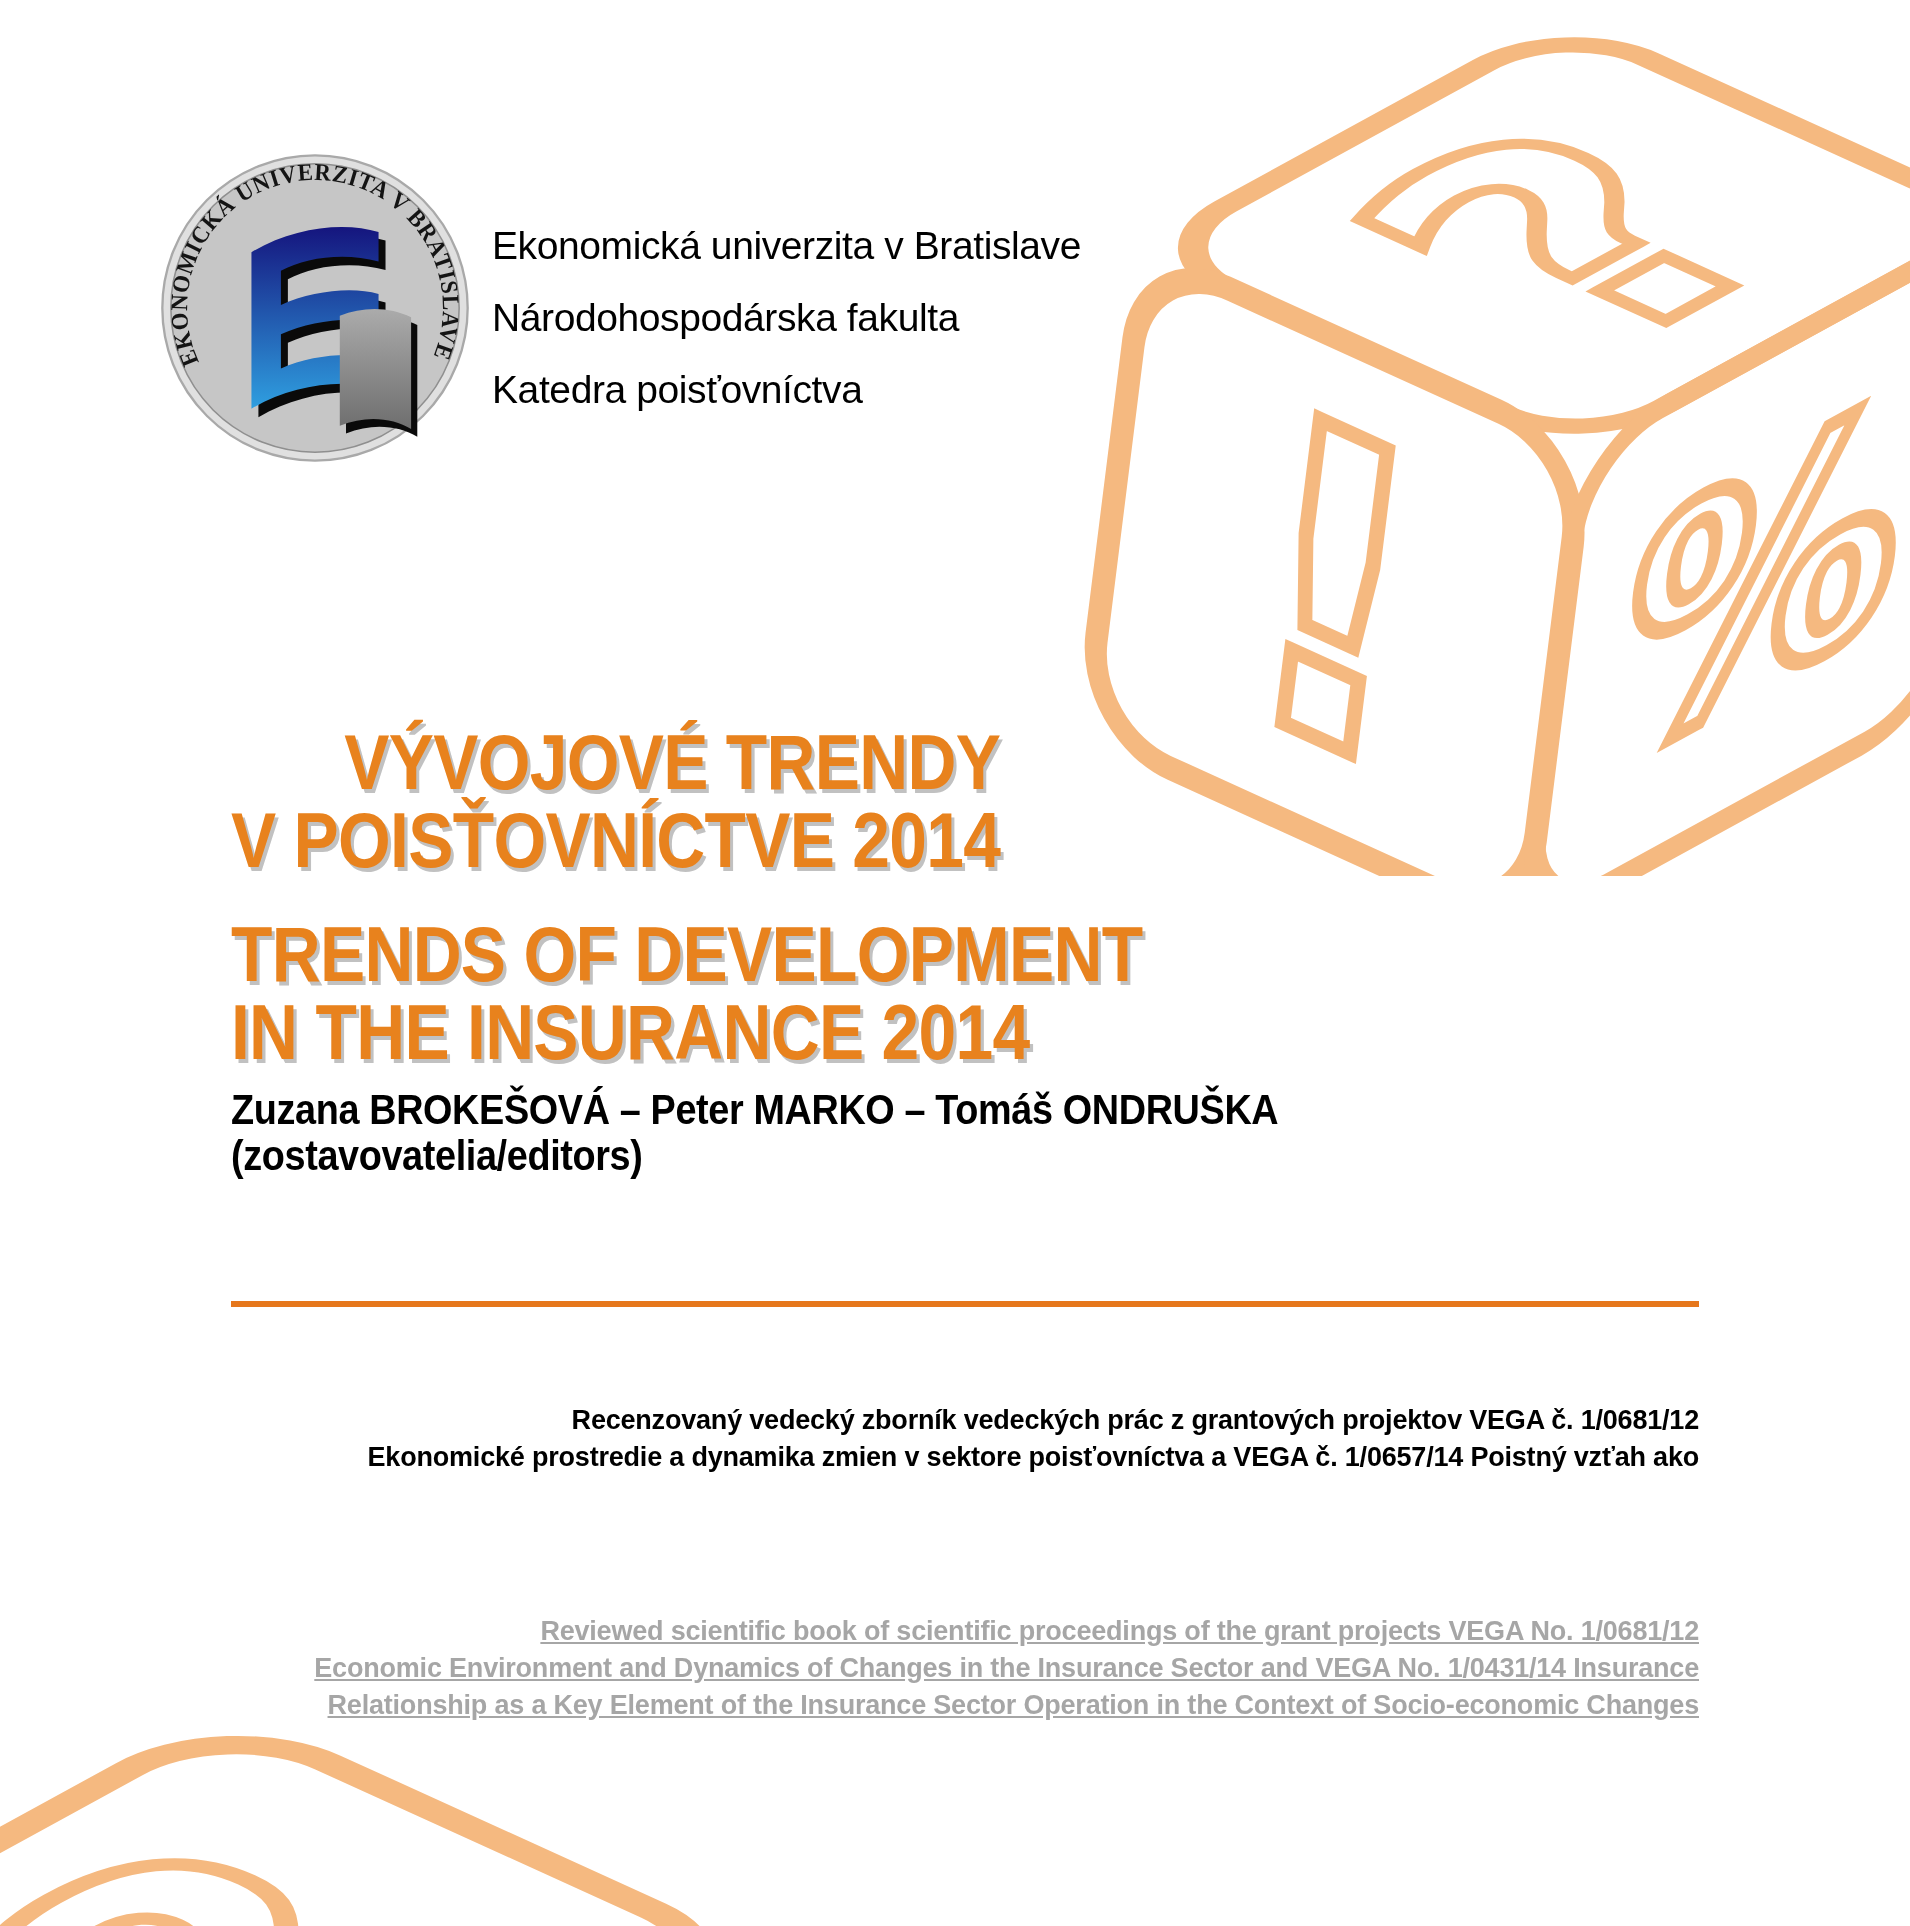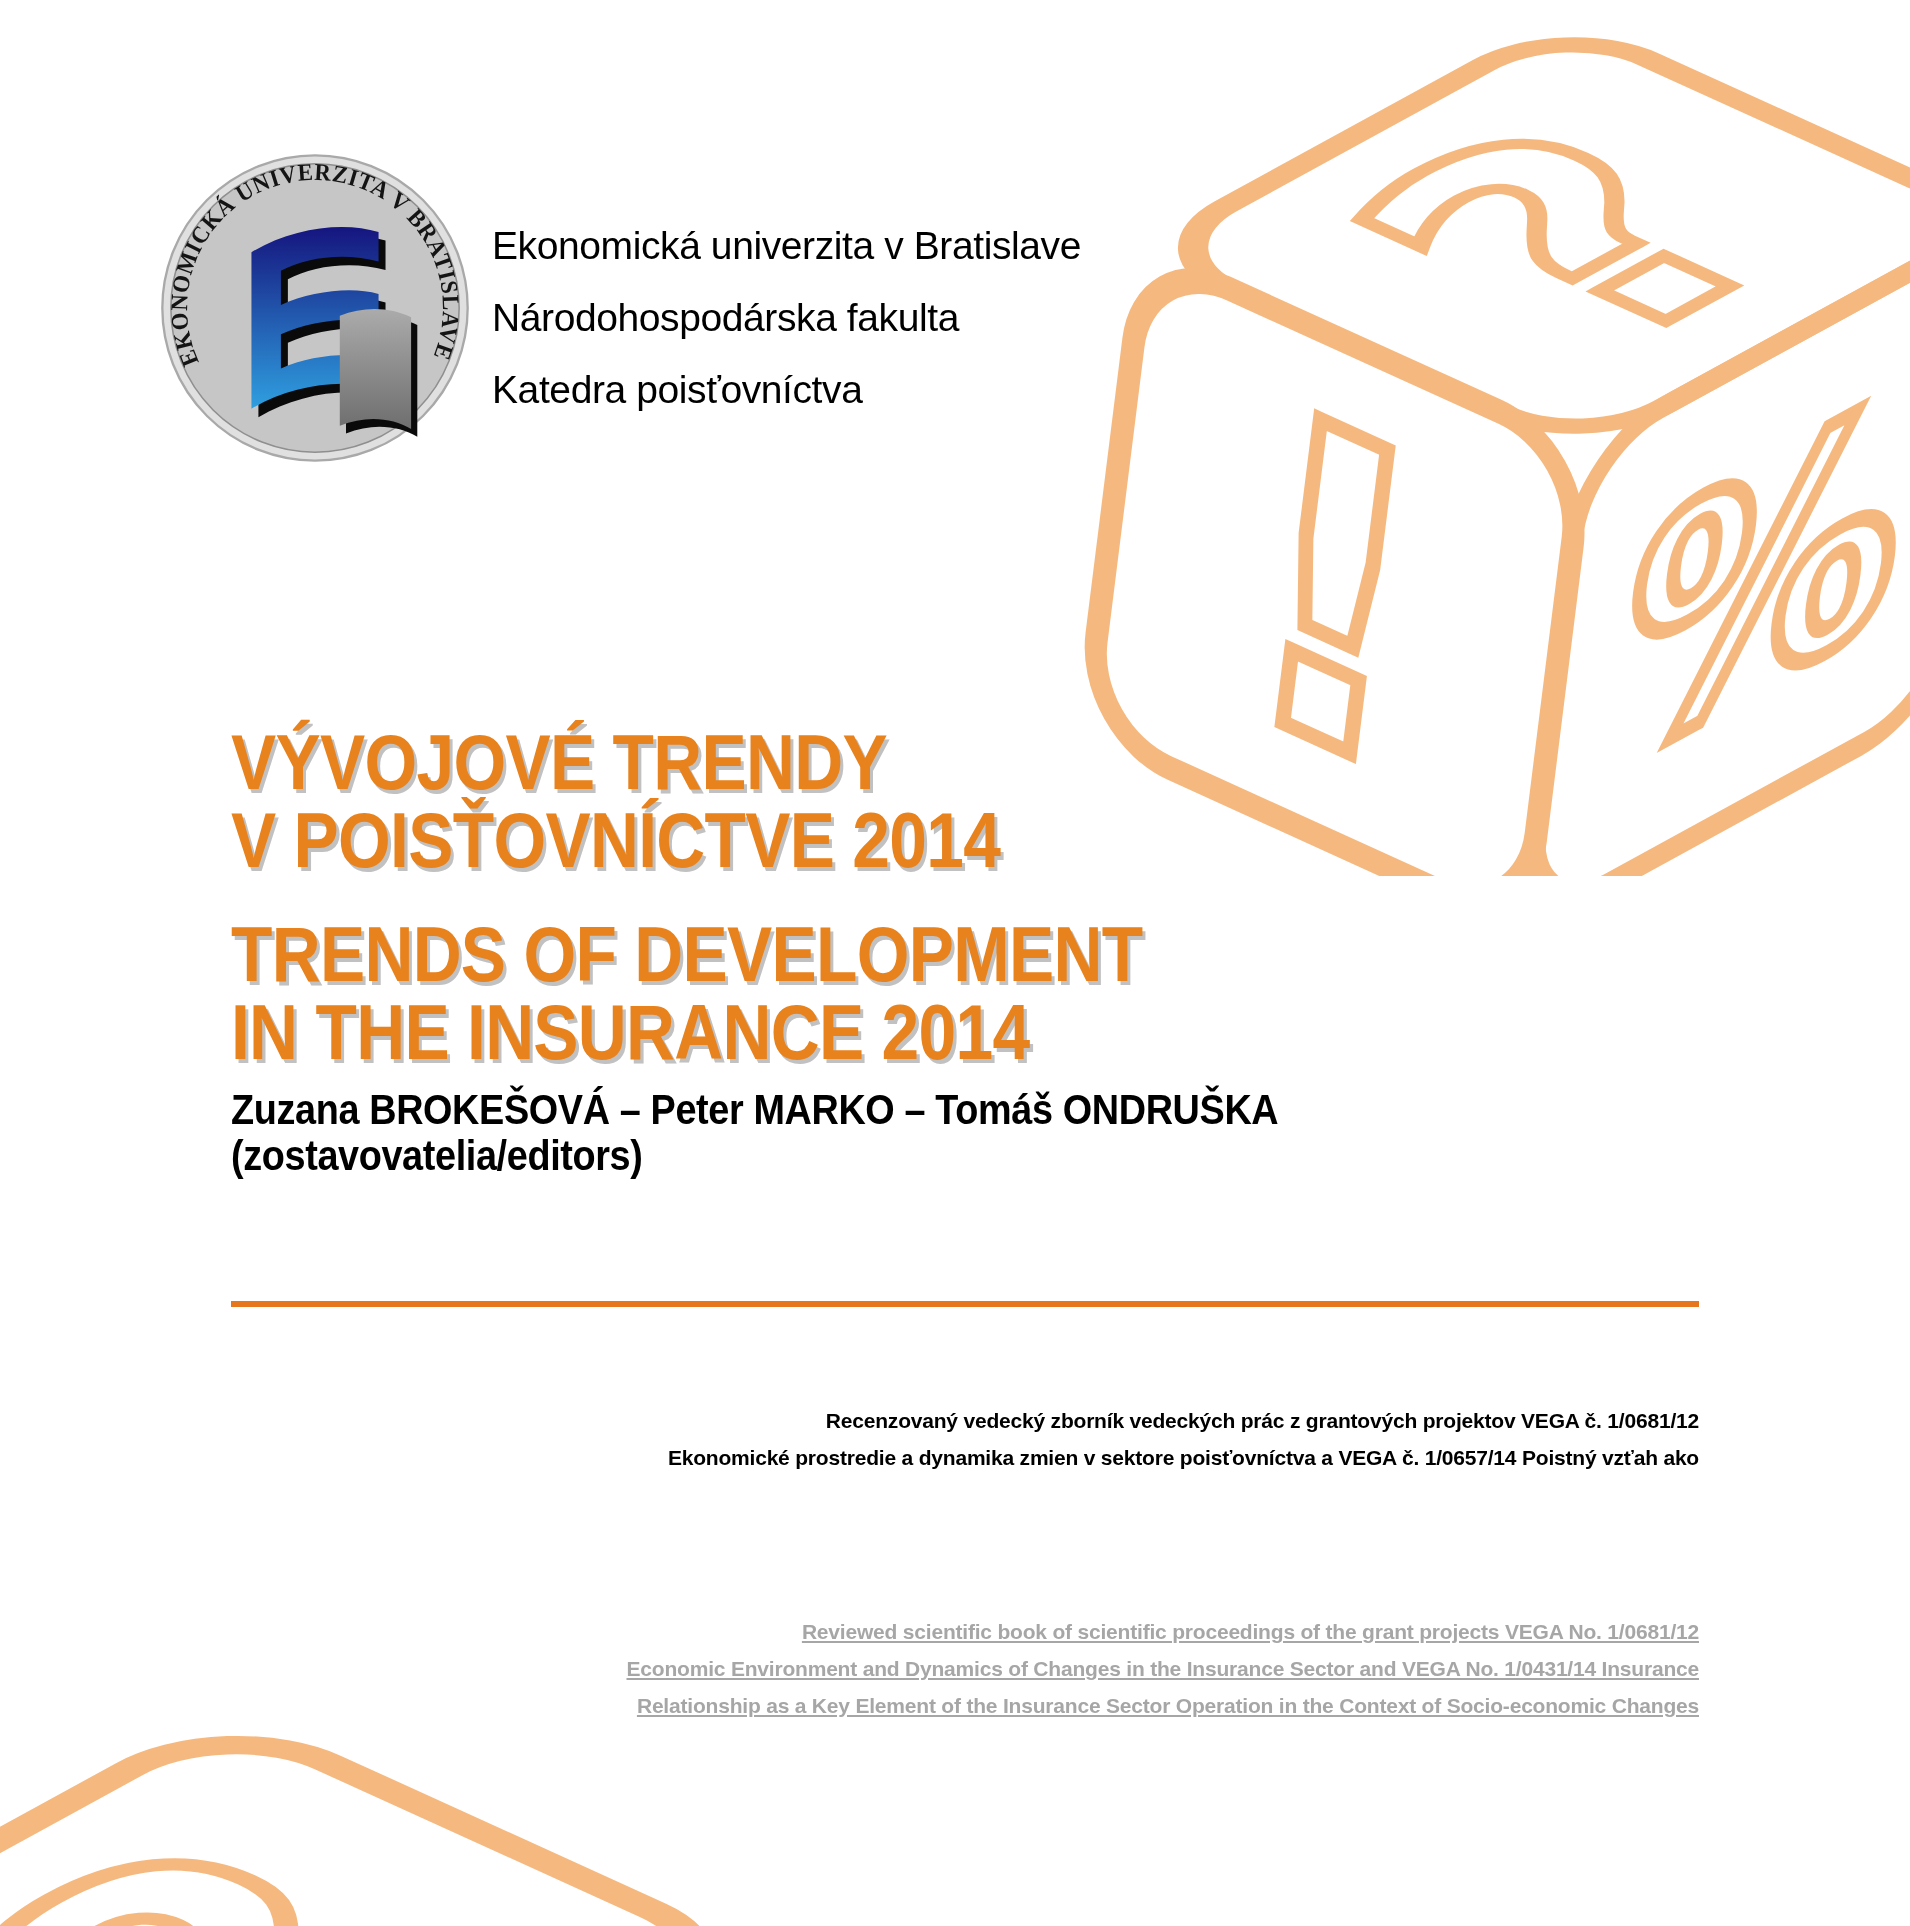--- a/index.html
+++ b/index.html
@@ -16,37 +16,37 @@
   .dice-bl { position:absolute; left:-393px; top:1644px; width:1252px; height:1102px; }
   .dice-outlined { --face-fill:none; --glyph-fill:none; }
   
   .seal { position:absolute; left:160px; top:153px; width:310px; height:310px; }
   .seal .rim-text { font-family:"Liberation Serif", serif; font-weight:bold; font-size:31px; fill:#141414; letter-spacing:1px; }
   
   .org { position:absolute; left:492px; top:210px; color:#000; }
   .org .line { font-size:39px; line-height:72px; letter-spacing:-0.4px; white-space:nowrap; }
   
   .title-block { position:absolute; left:231px; }
-  #title-sk { top:723px; }
+  #title-sk { top:723px;text-align:right; }
   #title-en { top:915px; }
   .title-line {
     font-weight:bold; font-size:77px; line-height:78px; letter-spacing:-0.8px;
     color:var(--accent-orange,#E8821D); white-space:nowrap;
     transform:scaleX(0.88); transform-origin:left top;
     text-shadow:3.5px 3.5px 0 var(--shadow-gray,#C1C1C1);
   }
   
   .editors { position:absolute; left:231px; top:1087px; color:#000; font-weight:bold; }
   .editors .line { font-size:42px; line-height:46px; letter-spacing:-0.4px; white-space:nowrap;
                    transform:scaleX(0.9); transform-origin:left top; }
   
   .rule { position:absolute; left:231px; top:1301px; width:1468px; height:6.2px; background:var(--rule-orange,#E6771C); }
   
   .abstract { position:absolute; left:231px; width:1468px; text-align:right; font-weight:bold; }
-  .abstract .line { font-size:21px; line-height:37px; letter-spacing:-0.2px; white-space:nowrap; }
+  .abstract .line { font-size:27px; line-height:37px; letter-spacing:-0.2px; white-space:nowrap; }
   #abstract-sk { top:1402px; color:#000; }
   #abstract-en { top:1613px; color:var(--gray-text,#A6A6A6);text-decoration:underline; }
 </style>
 </head>
 <body>
 
 <div class="page">
 
   <svg width="0" height="0" style="position:absolute">
     <defs>

